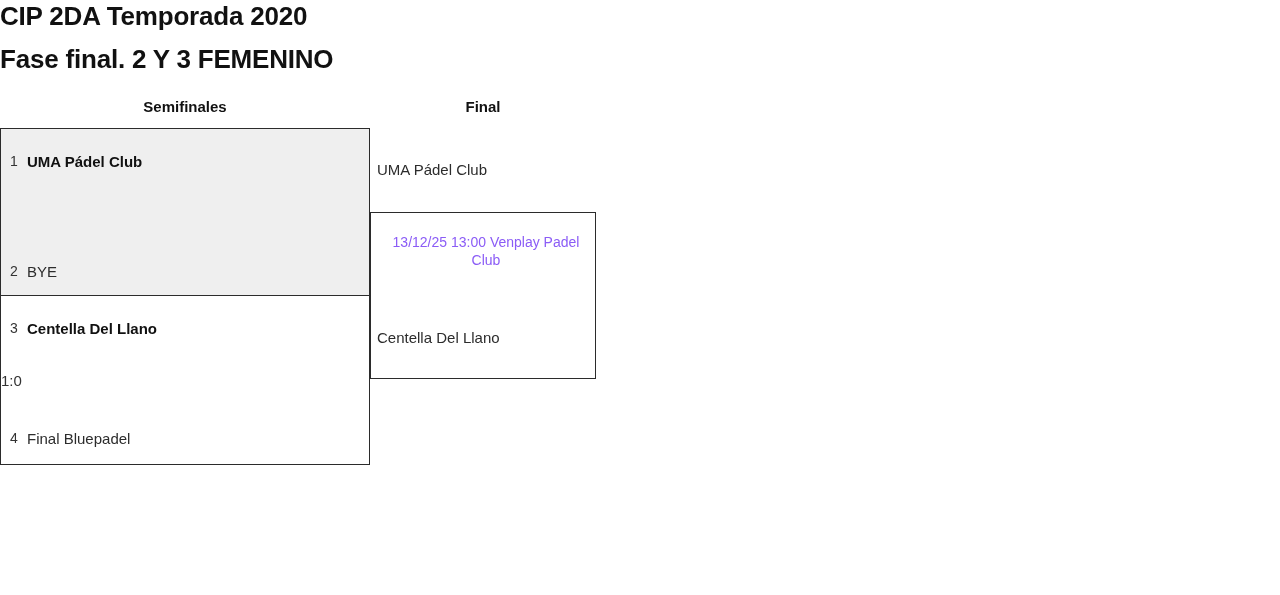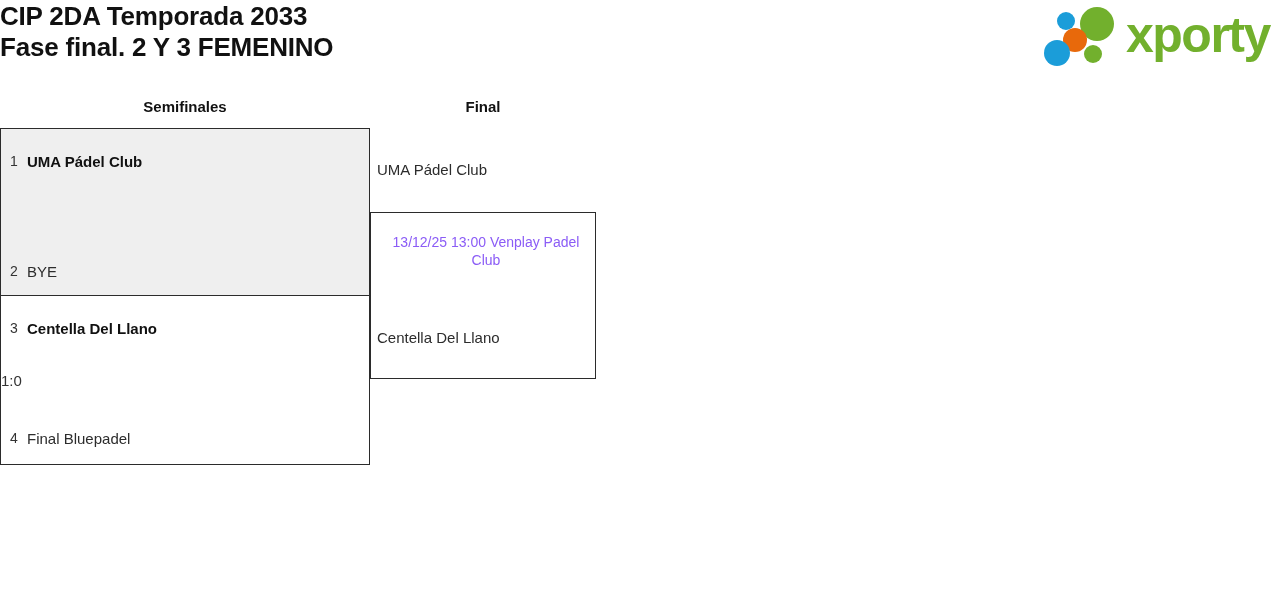--- a/index.html
+++ b/index.html
@@ -30,20 +30,21 @@
     left: 0;
     top: 0;
     line-height: 1.18;
   }
   .title-line {
     font-size: 26px;
     font-weight: 700;
     letter-spacing: -0.2px;
     color: #111111;
     white-space: nowrap;
+    margin-top: 12px;
   }
   .title-line.line1 { margin-top: 1px; }
 
   
   .logo {
     position: absolute;
     right: 6px;
     top: 4px;
     width: 232px;
     height: 62px;
@@ -167,34 +168,24 @@
     color: #8b5cf6;
     line-height: 1.28;
   }
 </style>
 </head>
 <body>
 
 <div class="page-header">
 
   <div class="title-block">
-    <div class="title-line line1">CIP 2DA Temporada 2033</div>
+    <div class="title-line line1">CIP 2DA Temporada 2020</div>
     <div class="title-line line2">Fase final. 2 Y 3 FEMENINO</div>
   </div>
 
-  <div class="logo">
-    <svg class="logo-dots" viewBox="0 0 88 62">
-      <circle cx="24" cy="17" r="9" fill="#1b9dd9"></circle>
-      <circle cx="55" cy="20" r="17" fill="#72b02d"></circle>
-      <circle cx="33" cy="36" r="12" fill="#e8690b"></circle>
-      <circle cx="15" cy="49" r="13" fill="#1b9dd9"></circle>
-      <circle cx="51" cy="50" r="9" fill="#72b02d"></circle>
-    </svg>
-    <div class="logo-word">xporty</div>
-  </div>
 
 </div>
 
 <div class="bracket">
 
   <div class="round-header final">Final</div>
   <div class="round-header semis">Semifinales</div>
 
   <div class="match semi semi-1">
     <div class="team-row top">

